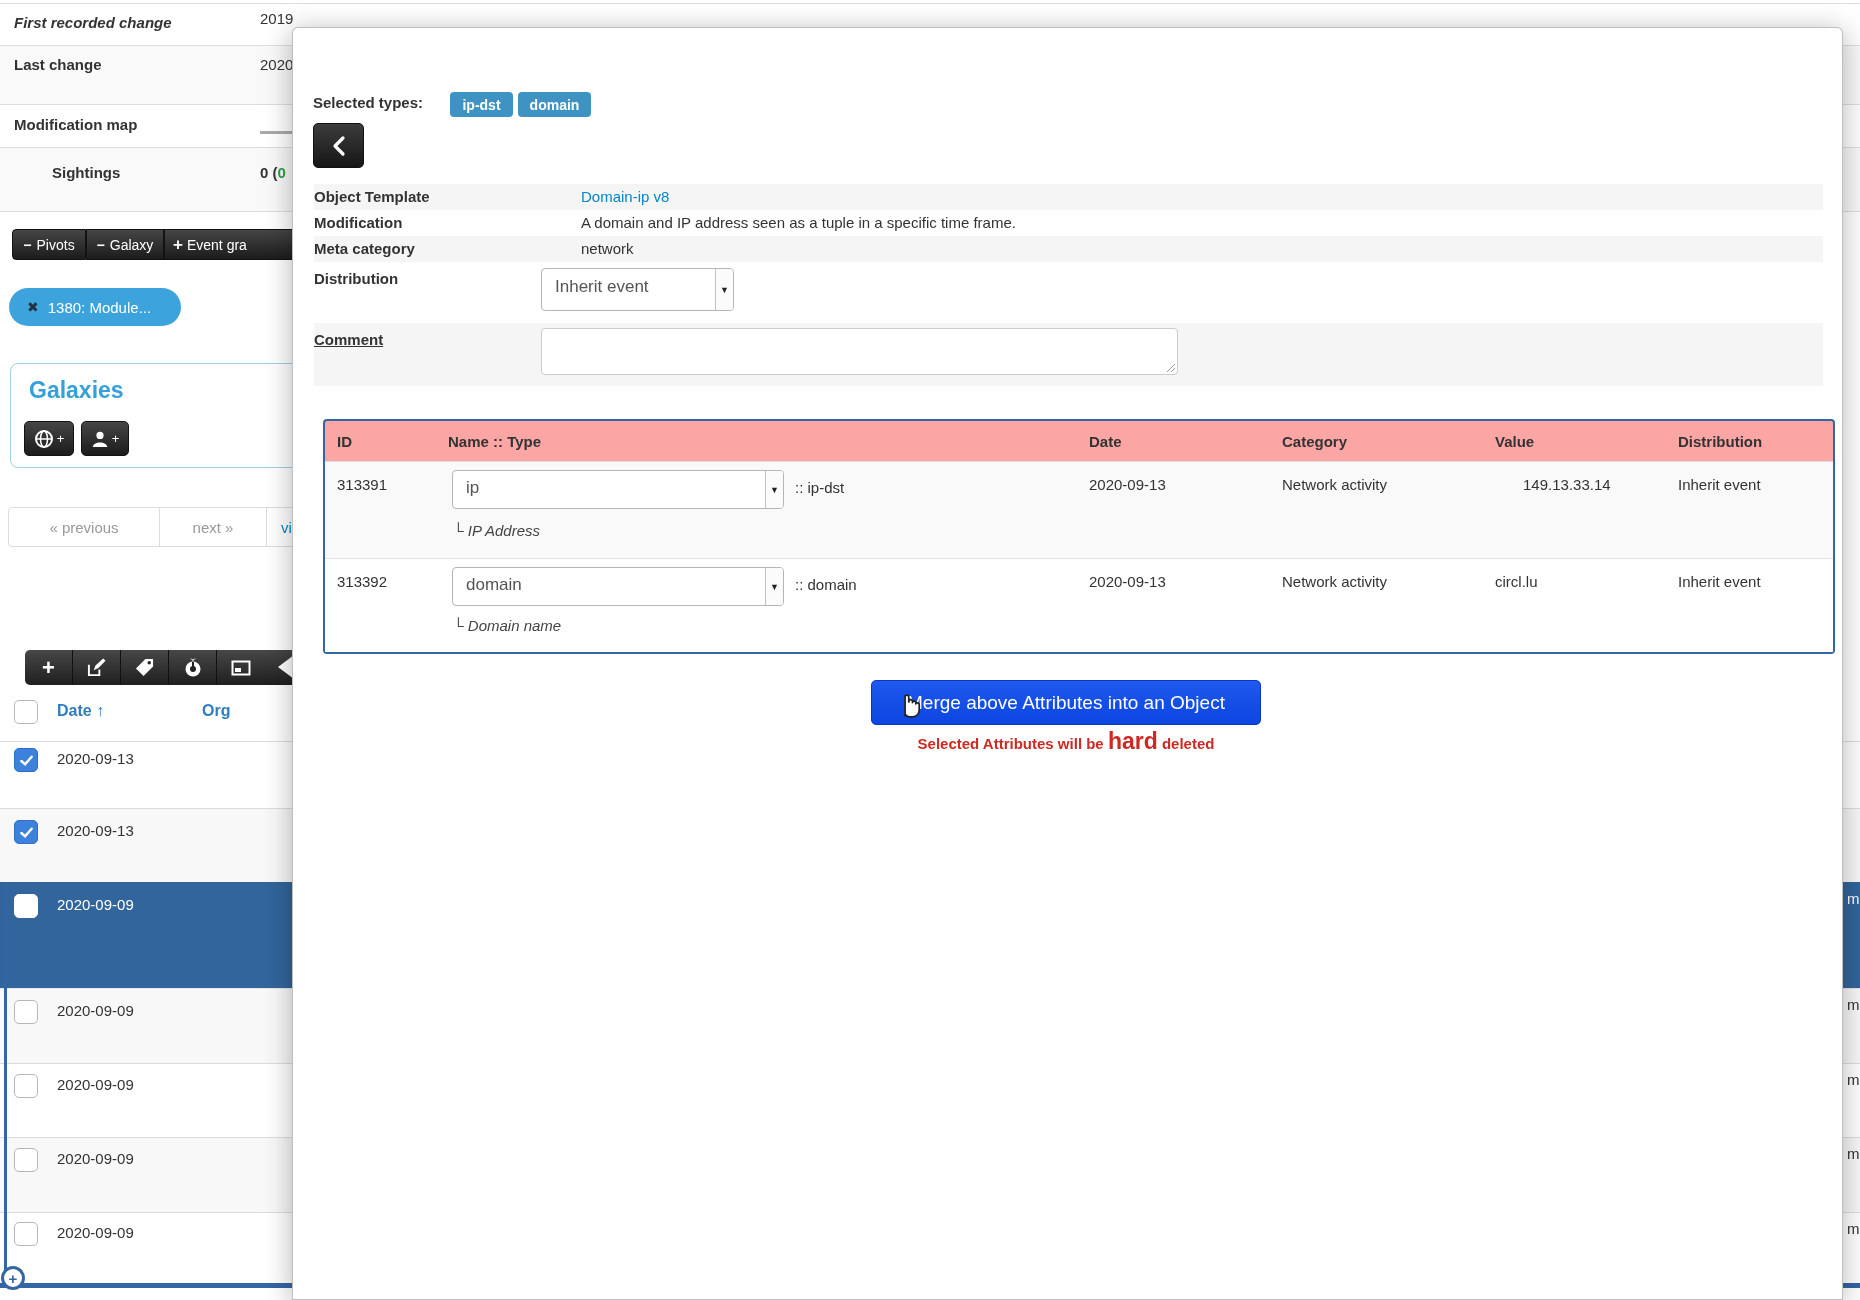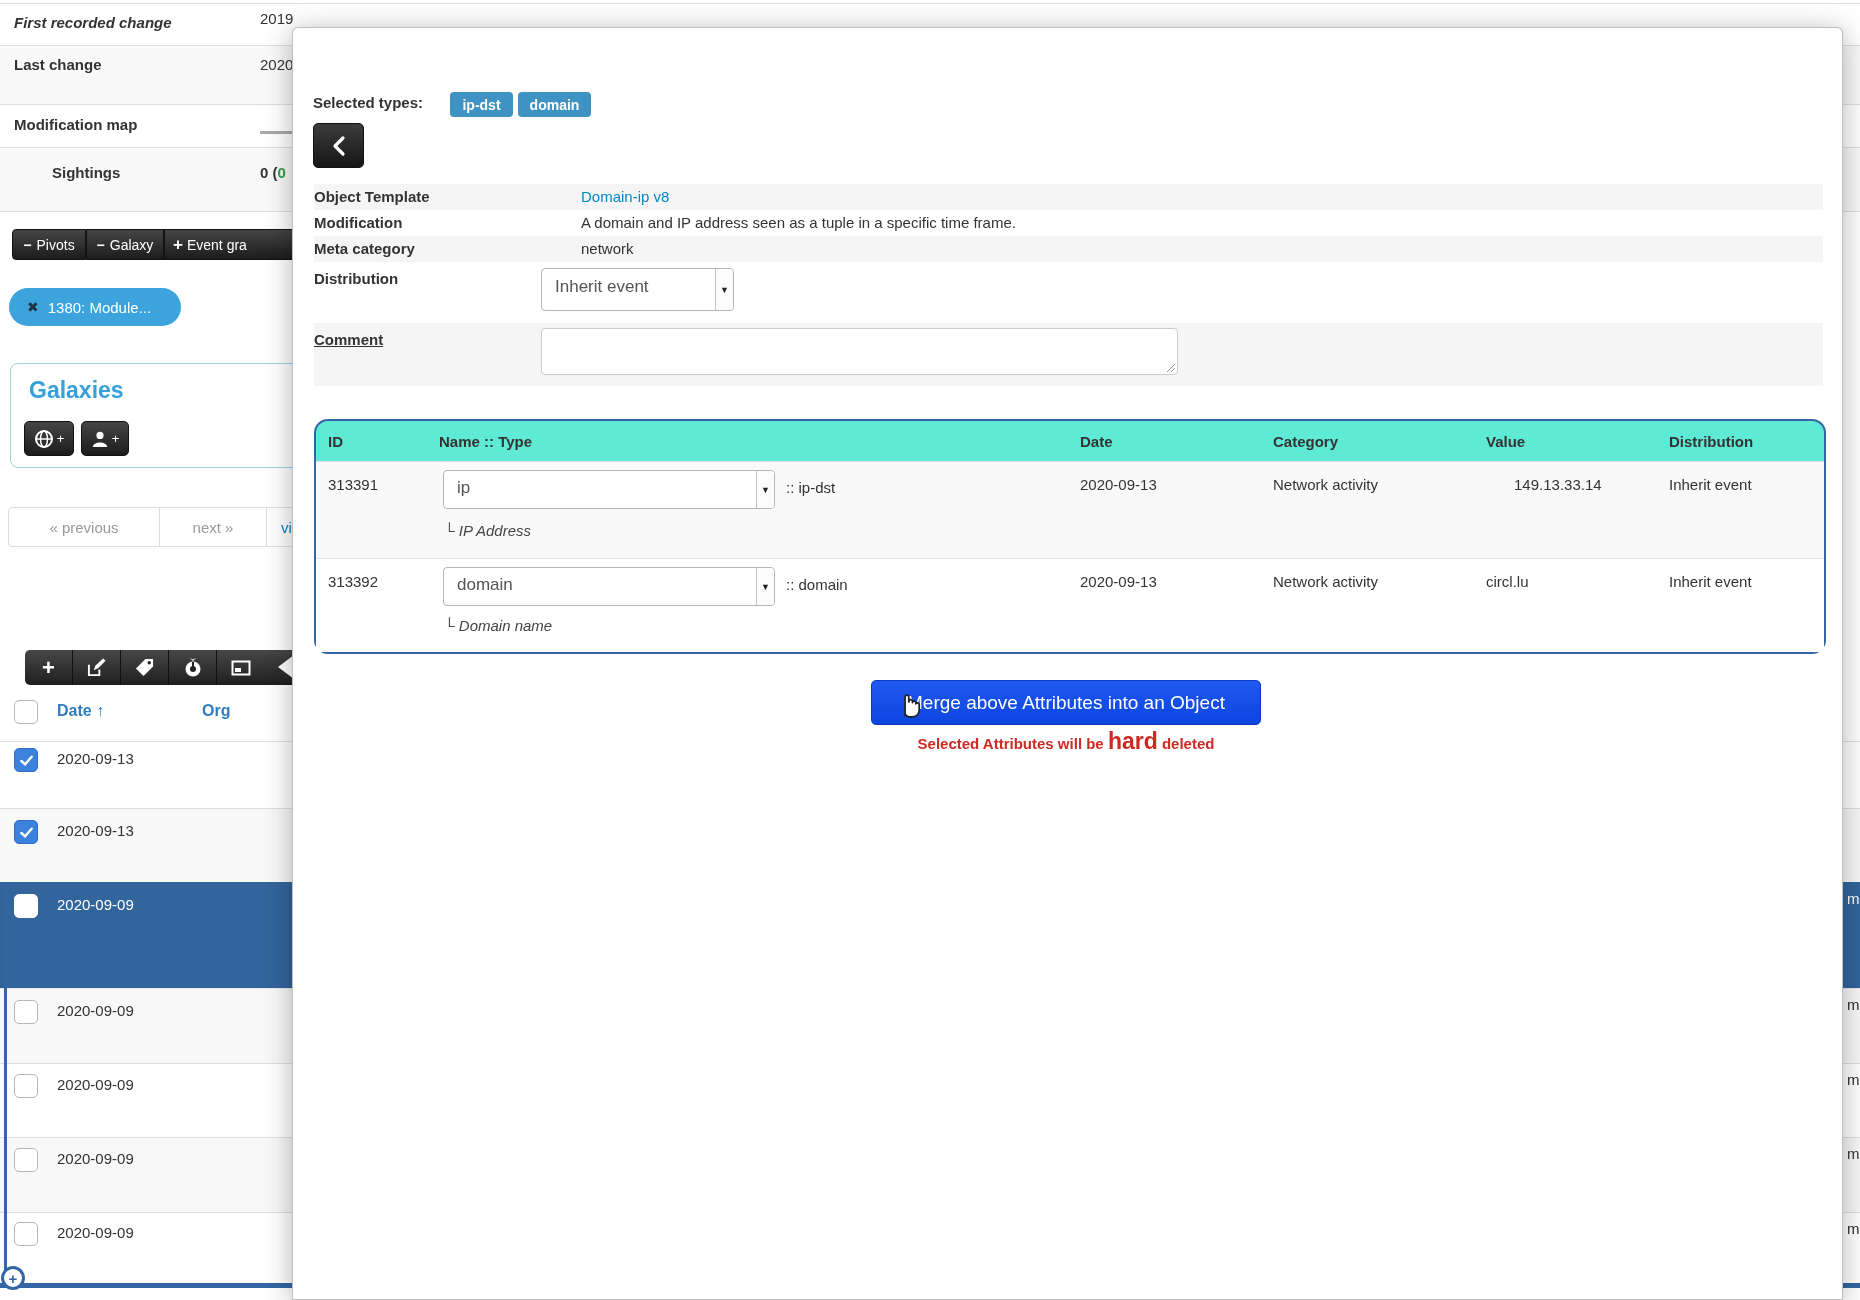--- a/index.html
+++ b/index.html
@@ -30,22 +30,22 @@
          font-size:14px;display:flex;align-items:center;justify-content:center;}
   .formrow{position:absolute;left:21px;width:1509px;box-sizing:border-box;}
   .formrow.gray{background:#f5f5f5;}
   .flabel{position:absolute;left:0;top:4px;font-weight:bold;font-size:15px;}
   .fvalue{position:absolute;left:227px;top:4px;font-size:15px;margin-left:40px;}
   .selectbox{position:absolute;background:#fff;border:1px solid #b5b5b5;border-radius:4px;box-sizing:border-box;}
   .selectbox .seltext{position:absolute;left:13px;top:8px;font-size:17px;color:#555;white-space:nowrap;}
   .selectbox .selarrow{position:absolute;right:0;top:0;bottom:0;width:17px;border-left:1px solid #c2c2c2;
                        background:#fbfbfb;display:flex;align-items:center;justify-content:center;
                        font-size:9px;color:#222;border-radius:0 3px 3px 0;}
-  .attrTable{position:absolute;left:21px;top:391px;width:1512px;height:235px;border:2px solid #3465a4;
-             border-radius:14px;background:#5eead4;box-sizing:border-box;}
+  .attrTable{position:absolute;left:30px;top:391px;width:1512px;height:235px;border:2px solid #3465a4;
+             border-radius:4px;background:#fca5a5;box-sizing:border-box;}
   .th{position:absolute;top:12px;font-weight:bold;font-size:15px;color:#333;}
   .td{position:absolute;font-size:15px;color:#333;}
   .hint{position:absolute;font-size:15px;font-style:italic;color:#444;}
   .mergeBtn{position:absolute;left:578px;top:652px;width:390px;height:45px;border-radius:5px;
             background:linear-gradient(#2059ef,#0c45e0);border:1px solid #0a38c0;color:#fff;font-size:19px;
             display:flex;align-items:center;justify-content:center;box-sizing:border-box;cursor:pointer;}
   .warn{position:absolute;left:578px;top:700px;width:390px;text-align:center;color:#cc2a22;font-weight:bold;
         font-size:15px;white-space:nowrap;}
   .warn .hard{font-size:23px;}
   .galaxyBox{position:absolute;left:10px;top:363px;width:630px;height:105px;border:1px solid #9fd0e8;

